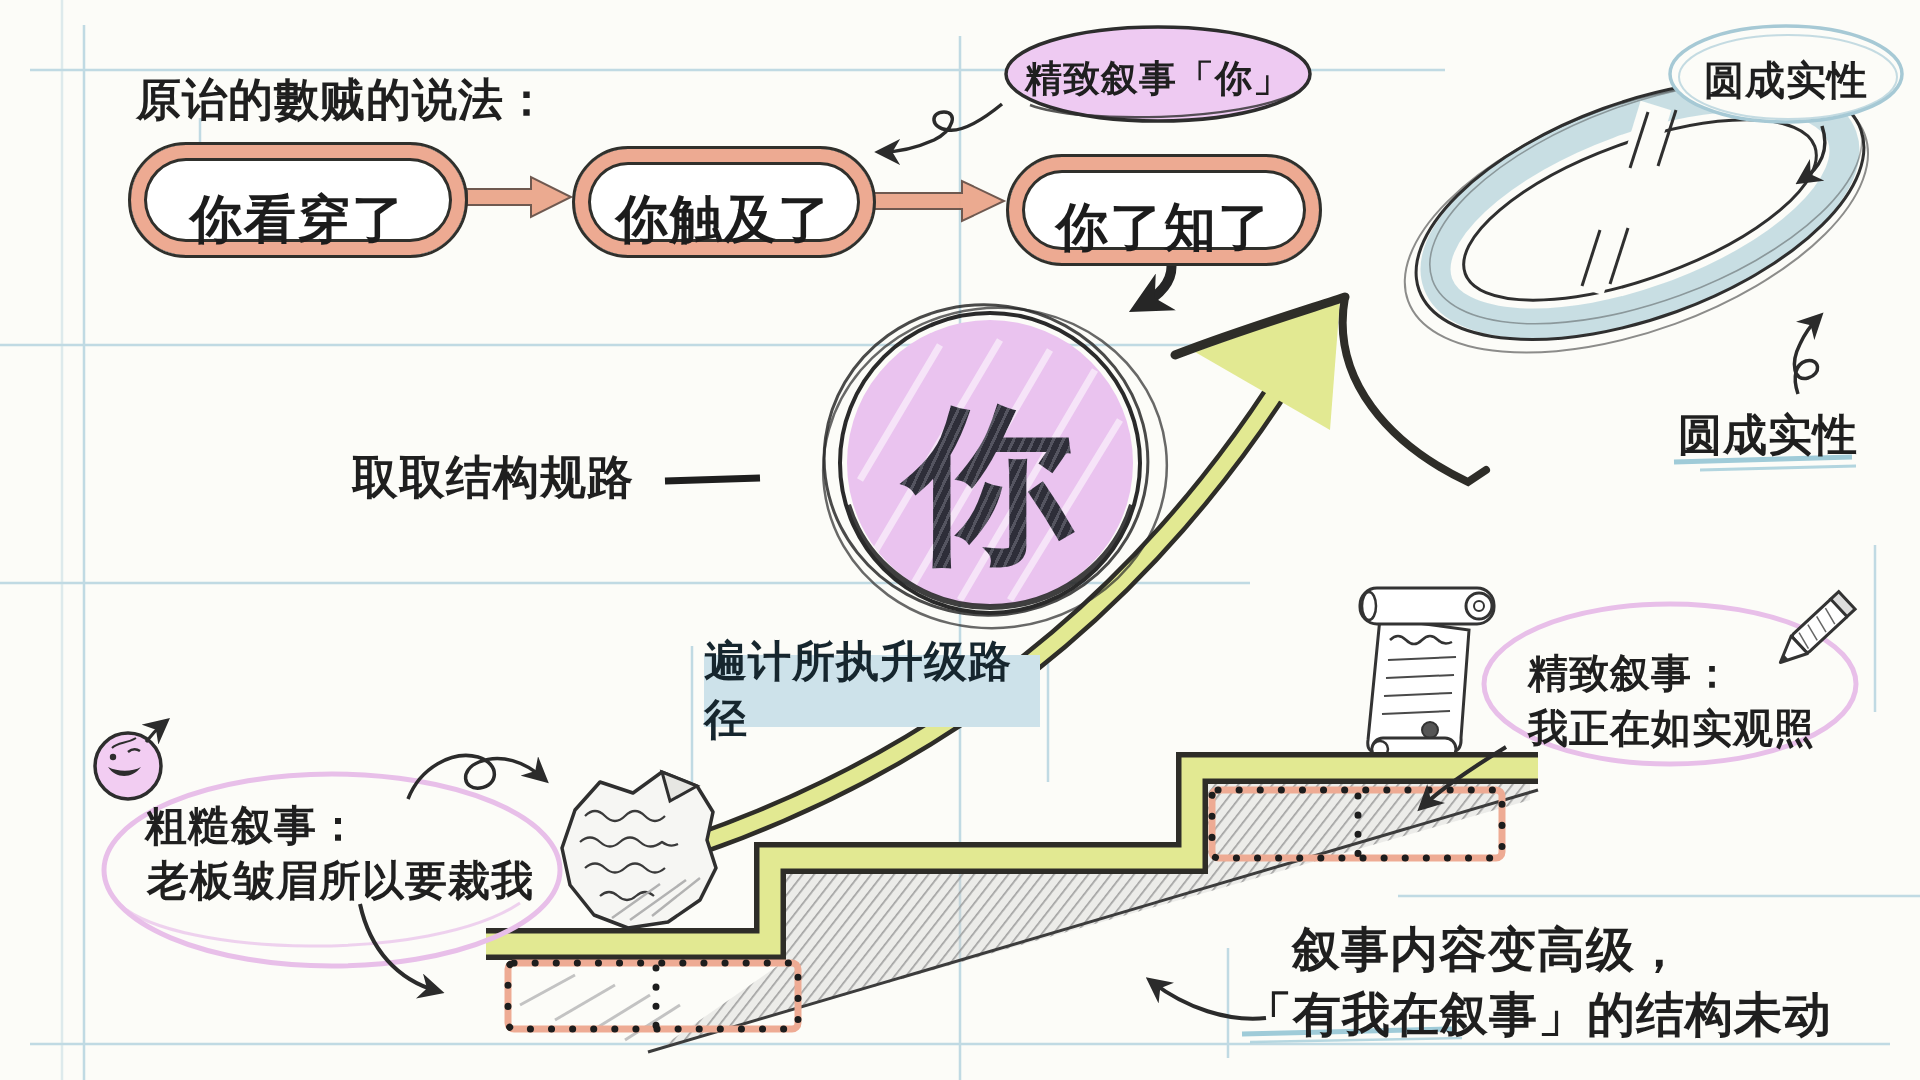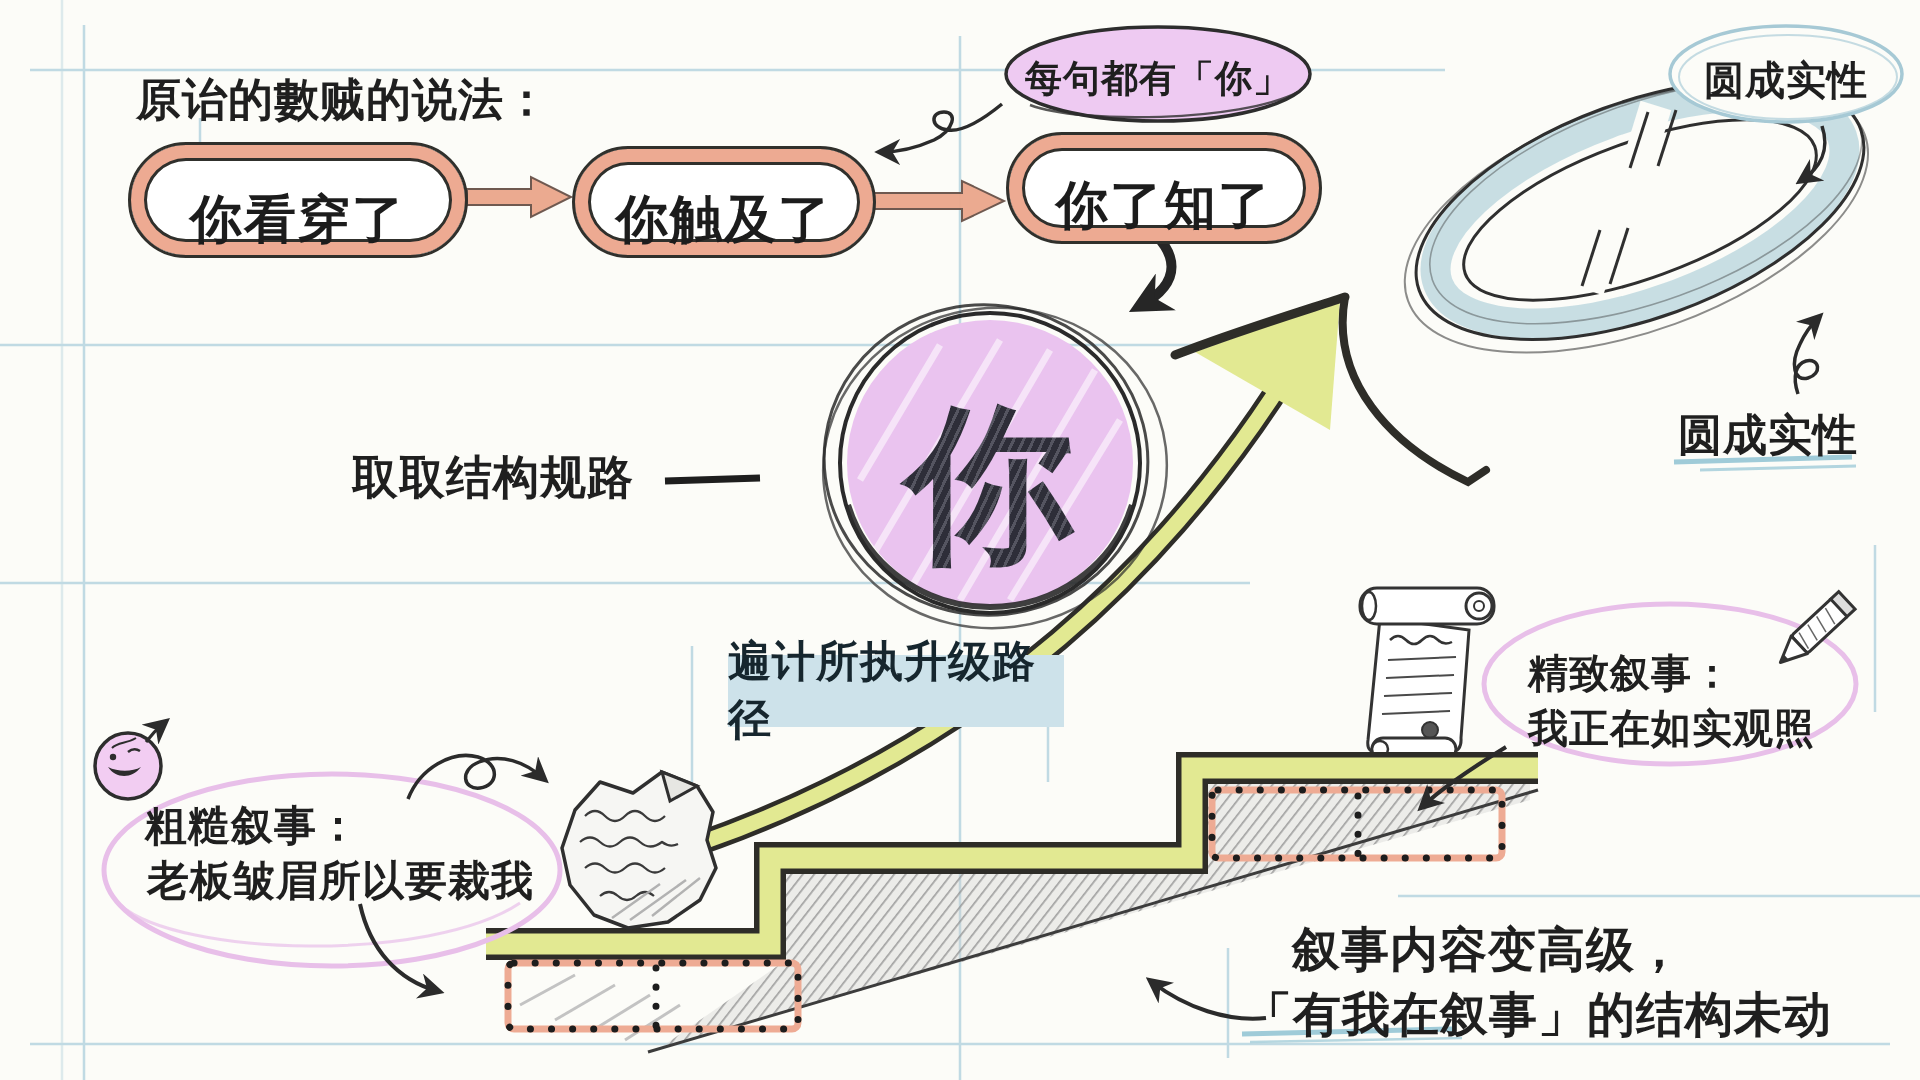--- a/index.html
+++ b/index.html
@@ -14,21 +14,21 @@
   .pill{
     position:absolute;z-index:2;background:#ffffff;
     border:3px solid #30302c;border-radius:62px;
     box-shadow:inset 0 0 0 13px #edaa92, inset 0 0 0 16px #30302c;
     display:flex;align-items:flex-end;justify-content:center;
     font-size:52px;font-weight:700;color:#1c1c1c;letter-spacing:2px;
   }
   .label-chip{
     position:absolute;z-index:2;background:#cde2ea;color:#16262e;
     display:flex;align-items:center;justify-content:center;
-    font-size:43px;font-weight:700;letter-spacing:1px;margin-left:24px;
+    font-size:43px;font-weight:700;letter-spacing:1px;
   }
   .big-char{
     position:absolute;z-index:3;width:184px;text-align:center;
     font-size:170px;font-weight:700;
     color:#3a3a44;
     background:repeating-linear-gradient(115deg,#2e2e38 0 6px,#555560 6px 9px);
     -webkit-background-clip:text;background-clip:text;
     -webkit-text-fill-color:transparent;
   }
   .ctr{text-align:center;}
@@ -237,25 +237,25 @@
 </svg>
 
   <div class="t" style="left:136px;top:70px;font-size:45px;">原诒的數贼的说法：</div>
 
   <div class="pill" style="left:128px;top:142px;width:334px;height:110px;">
     <span>你看穿了</span>
   </div>
   <div class="pill" style="left:572px;top:146px;width:298px;height:106px;">
     <span>你触及了</span>
   </div>
-  <div class="pill" style="left:1006px;top:132px;width:310px;height:106px;">
+  <div class="pill" style="left:1006px;top:154px;width:310px;height:106px;">
     <span>你了知了</span>
   </div>
 
-  <div class="t ctr" style="left:1010px;top:54px;width:296px;font-size:37px;">每句都有「你」</div>
+  <div class="t ctr" style="left:1010px;top:54px;width:296px;font-size:37px;">精致叙事「你」</div>
 
   <div class="t" style="left:352px;top:447px;font-size:46px;">取取结构规路</div>
 
   <div class="big-char" style="left:898px;top:372px;">你</div>
 
   <div class="t ctr" style="left:1670px;top:53px;width:232px;font-size:40px;">圆成实性</div>
   <div class="t" style="left:1678px;top:406px;font-size:44px;">圆成实性</div>
 
   <div class="label-chip" style="left:704px;top:655px;width:336px;height:72px;">遍计所执升级路径</div>
 

